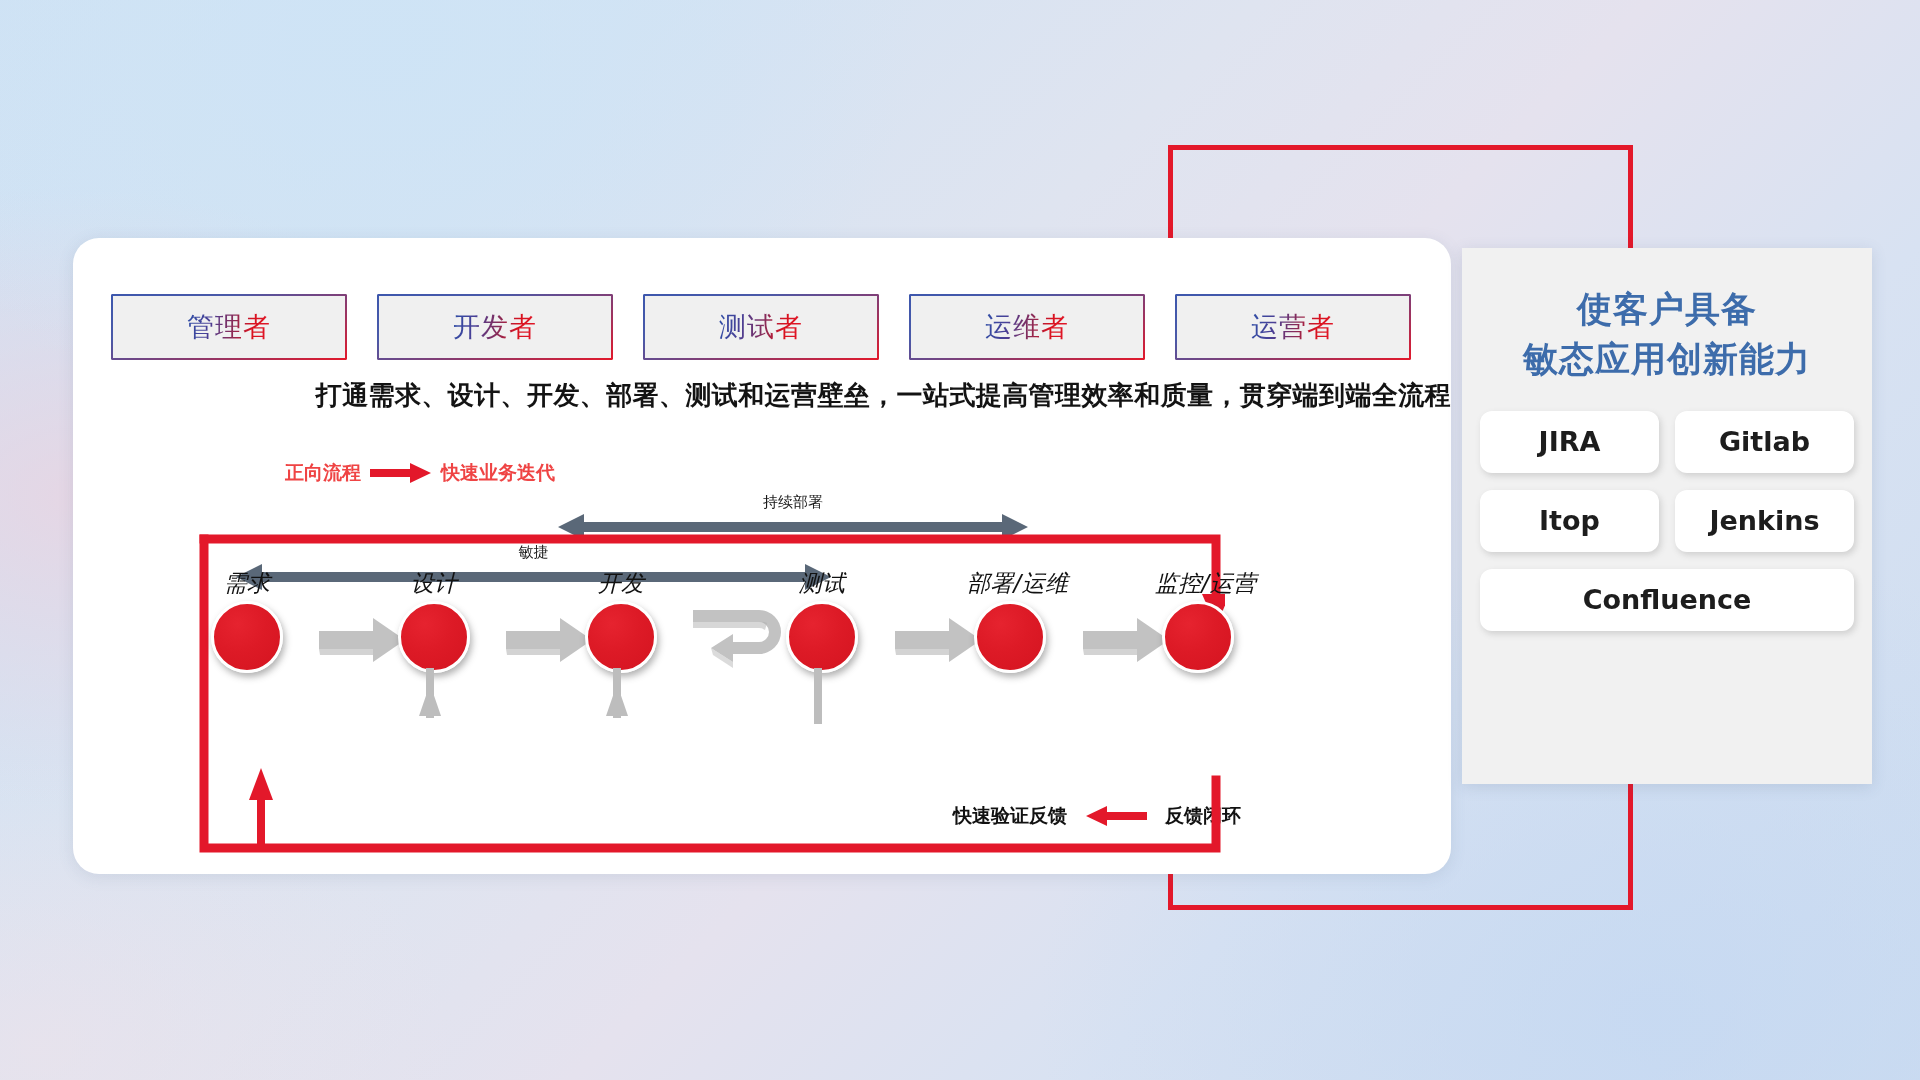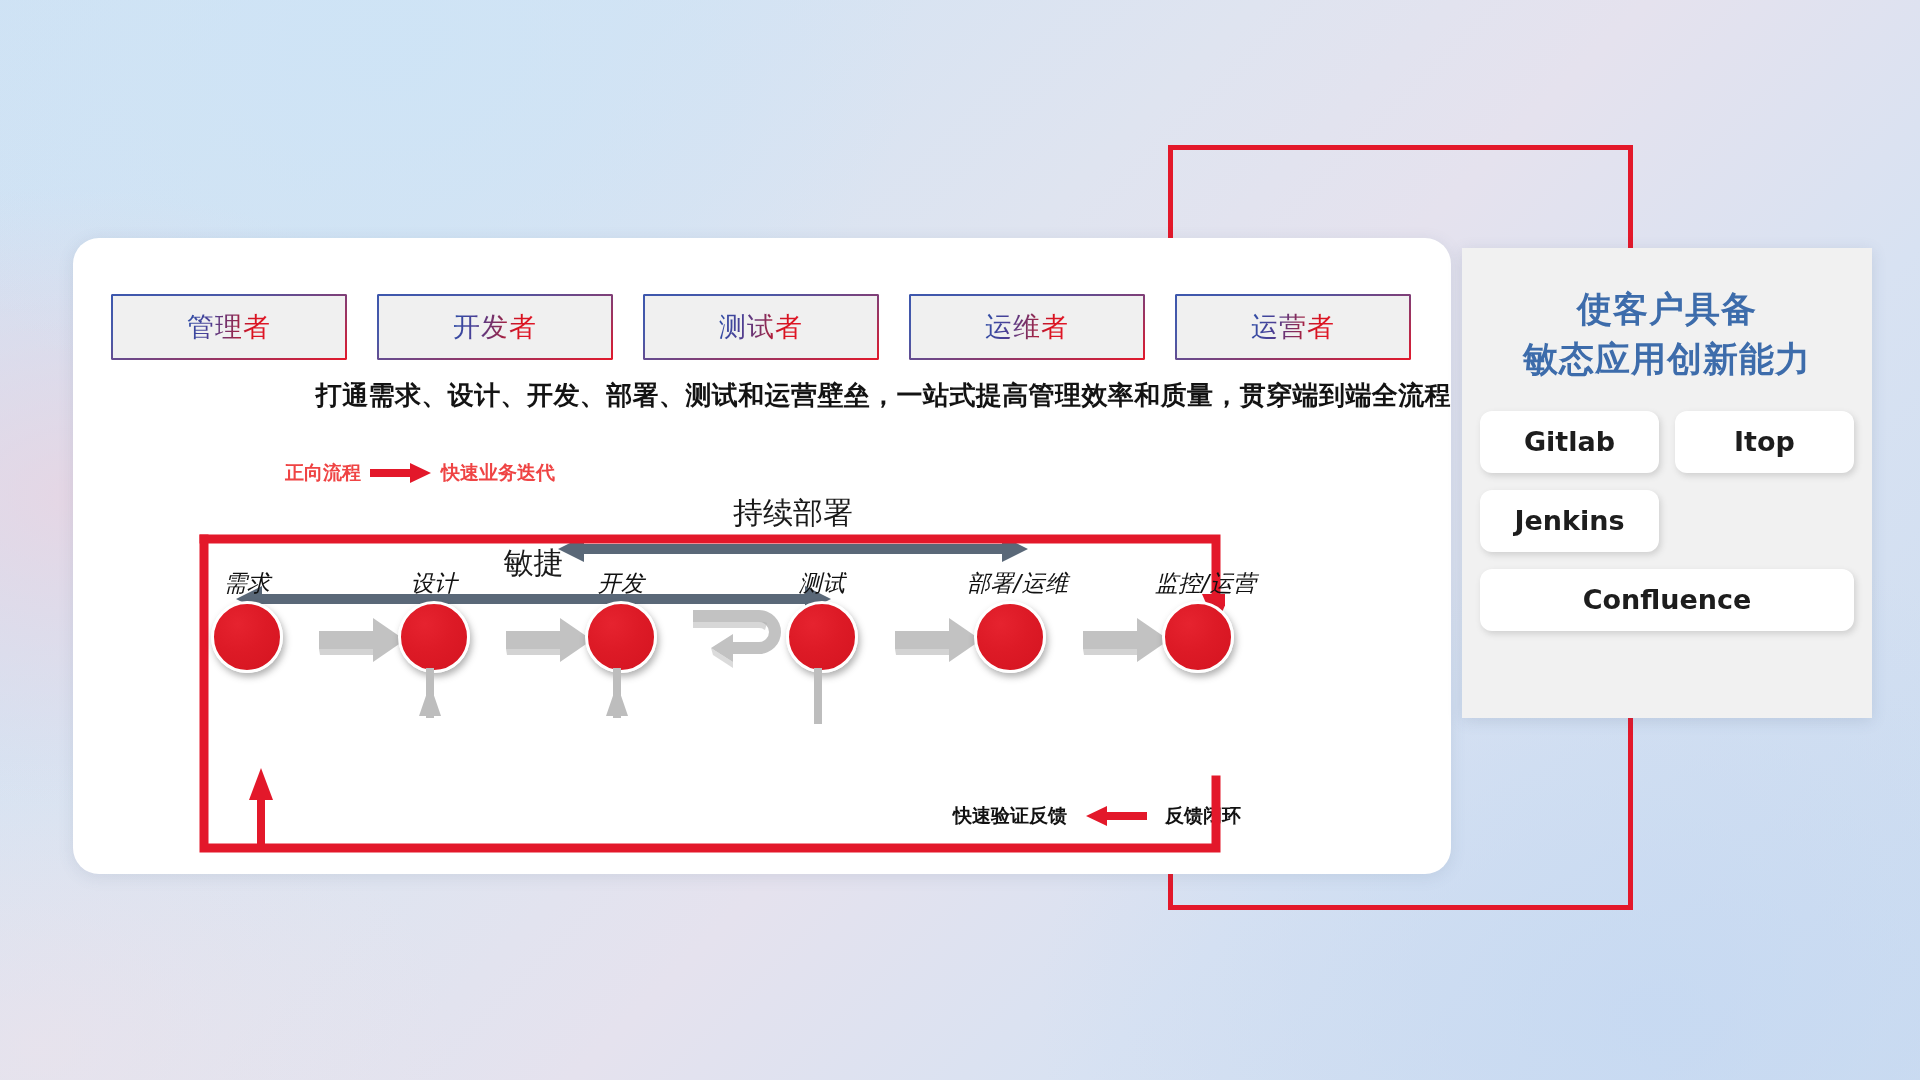--- a/index.html
+++ b/index.html
@@ -85,21 +85,21 @@
   
   #legend-feedback {
     position:absolute; left:880px; top:565px; display:flex; align-items:center; gap:18px;
   }
   #legend-feedback .lbl { font-size:19px; font-weight:700; color:#111;
     font-family:"DejaVu Sans","Liberation Sans",sans-serif; white-space:nowrap; }
 
   
   .span-wrap { position:absolute; }
   .span-wrap .span-label {
-    text-align:center; font-size:30px; color:#1a1a1a; margin-bottom:2px;
+    text-align:center; font-size:15px; color:#1a1a1a; margin-bottom:2px;
     font-family:Liberation Mono, monospace; white-space:nowrap;
   }
   #span-cd { left:485px; top:255px; width:470px; }
   #span-agile { left:163px; top:305px; width:595px; }
 
   
   #red-loop {
     position:absolute; left:122px; top:292px; width:1030px; height:370px;
     z-index:4; pointer-events:none;
   }
@@ -118,21 +118,21 @@
     width:72px; height:72px; border-radius:50%;
     background:radial-gradient(circle at 36% 30%, #e6232f 0%, #dd1a26 45%, #d41420 100%);
     border:3px solid #ffffff; margin:0 auto;
     box-shadow:2px 4px 7px rgba(60,60,60,0.40);
   }
   .gray-arrow { position:absolute; }
   .loop-arrow { position:absolute; }
 
   
   #right-panel {
-    position:absolute; left:1462px; top:248px; width:410px; height:470px;
+    position:absolute; left:1462px; top:248px; width:410px; height:536px;
     background:#f1f1f1; z-index:5;
     box-shadow:0 3px 14px rgba(70,90,120,0.15);
   }
   #panel-heading { padding:36px 10px 0; text-align:center; }
   #panel-heading div {
     color:#3d6cab; font-size:35px; font-weight:700; line-height:1.44;
     letter-spacing:1px; font-family:"DejaVu Sans","Liberation Sans",sans-serif;
   }
   #tool-grid {
     margin:26px 18px 0; display:flex; flex-wrap:wrap; gap:17px 16px;
@@ -292,18 +292,19 @@
   </div>
 
 </div>
 
 <div id="right-panel">
   <div id="panel-heading">
     <div>使客户具备</div>
     <div>敏态应用创新能力</div>
   </div>
   <div id="tool-grid">
+    <div class="tool-chip half">JIRA</div>
     <div class="tool-chip half">Gitlab</div>
     <div class="tool-chip half">Itop</div>
     <div class="tool-chip half">Jenkins</div>
     <div class="tool-chip full">Confluence</div>
   </div>
 </div>
 
 </body></html>

